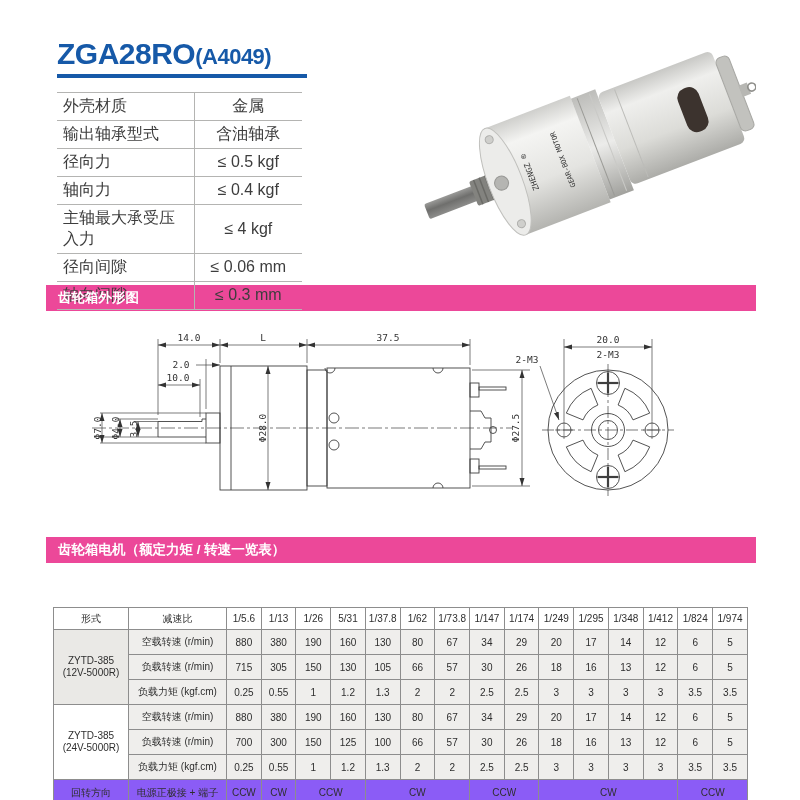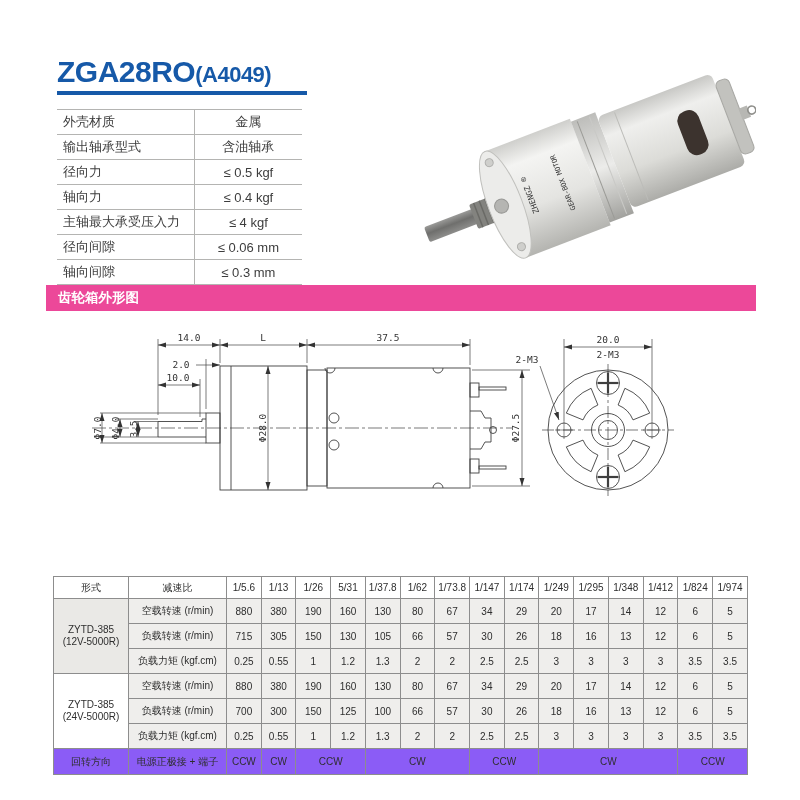--- a/index.html
+++ b/index.html
@@ -1,25 +1,25 @@
 <!DOCTYPE html>
 <html><head>
 <meta charset="utf-8">
 <style>
   html,body{margin:0;padding:0;background:#ffffff;}
   body{width:800px;height:800px;font-family:"Liberation Sans","DejaVu Sans",sans-serif;color:#333;overflow:hidden;}
   .page{width:800px;height:800px;box-sizing:border-box;padding:38px 44px 0 46px;background:#fff;}
 
   
-  .header-row{display:flex;height:247px;align-items:flex-end;}
+  .header-row{display:flex;height:247px;}
   .title-block{margin-left:11px;width:320px;}
   h1.title{margin:0;font-size:30px;font-weight:bold;color:#1659a8;letter-spacing:-0.5px;line-height:1.05;}
   h1.title .suffix{font-size:22px;font-weight:bold;}
   .title-underline{width:250px;height:4px;background:#1659a8;margin-top:4px;}
-  .spec-table{border-collapse:collapse;width:245px;margin-top:14px;font-size:13px;color:#3d3d3d;}
+  .spec-table{border-collapse:collapse;width:245px;margin-top:14px;font-size:16px;color:#3d3d3d;}
   .spec-table td{border-top:1px solid #b4b4b2;border-bottom:1px solid #b4b4b2;padding:3px 6px;height:12px;}
   .spec-table td.sl{width:56%;text-align:left;}
   .spec-table td.sv{text-align:center;border-left:1px solid #b4b4b2;}
 
   .photo{margin-left:auto;width:352px;height:224px;position:relative;}
 
   
   .banner{background:#ec4899;color:#fff;font-size:13.5px;font-weight:bold;
           padding:5px 12px;height:16px;line-height:16px;margin-top:0;}
   .banner + .drawing{margin-top:14px;}
@@ -252,20 +252,21 @@
         <line x1="422" y1="161" x2="480" y2="161"></line>
         <line x1="472" y1="45" x2="472" y2="161" marker-start="url(#as)" marker-end="url(#ae)"></line>
       </g>
       <text class="cad" x="558" y="18" text-anchor="middle">20.0</text>
       <text class="cad" x="558" y="33" text-anchor="middle">2-M3</text>
       <text class="cad" x="477" y="38" text-anchor="middle">2-M3</text>
       <text class="cad" transform="rotate(-90 466 103)" x="466" y="106" text-anchor="middle">Φ27.5</text>
     </svg>
   </div>
 
+  <div class="banner banner2-gap">齿轮箱电机（额定力矩 / 转速一览表）</div>
 
   <div class="ratio-wrap">
     <table class="ratio-table">
       <colgroup>
         <col class="c0">
           <col class="c1">
         <col>
           <col>
           <col>
           <col>

